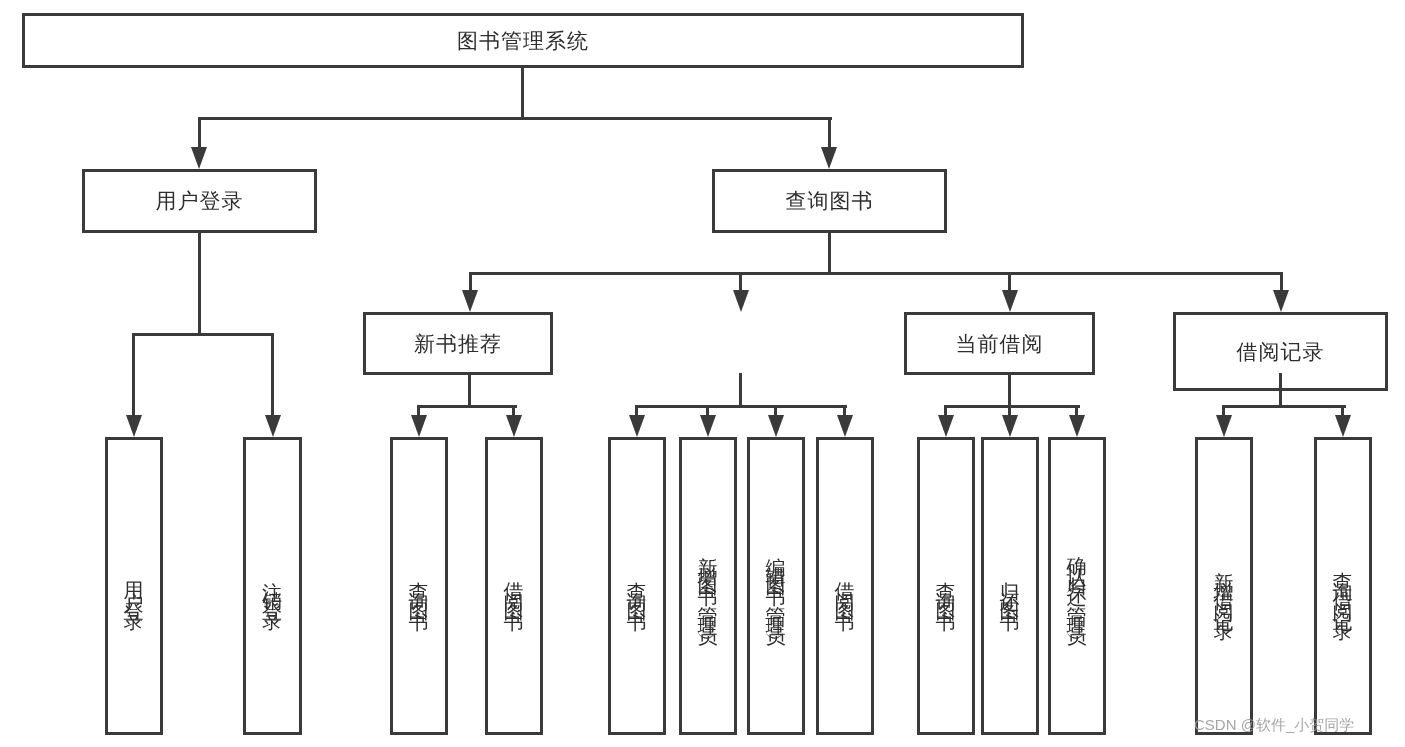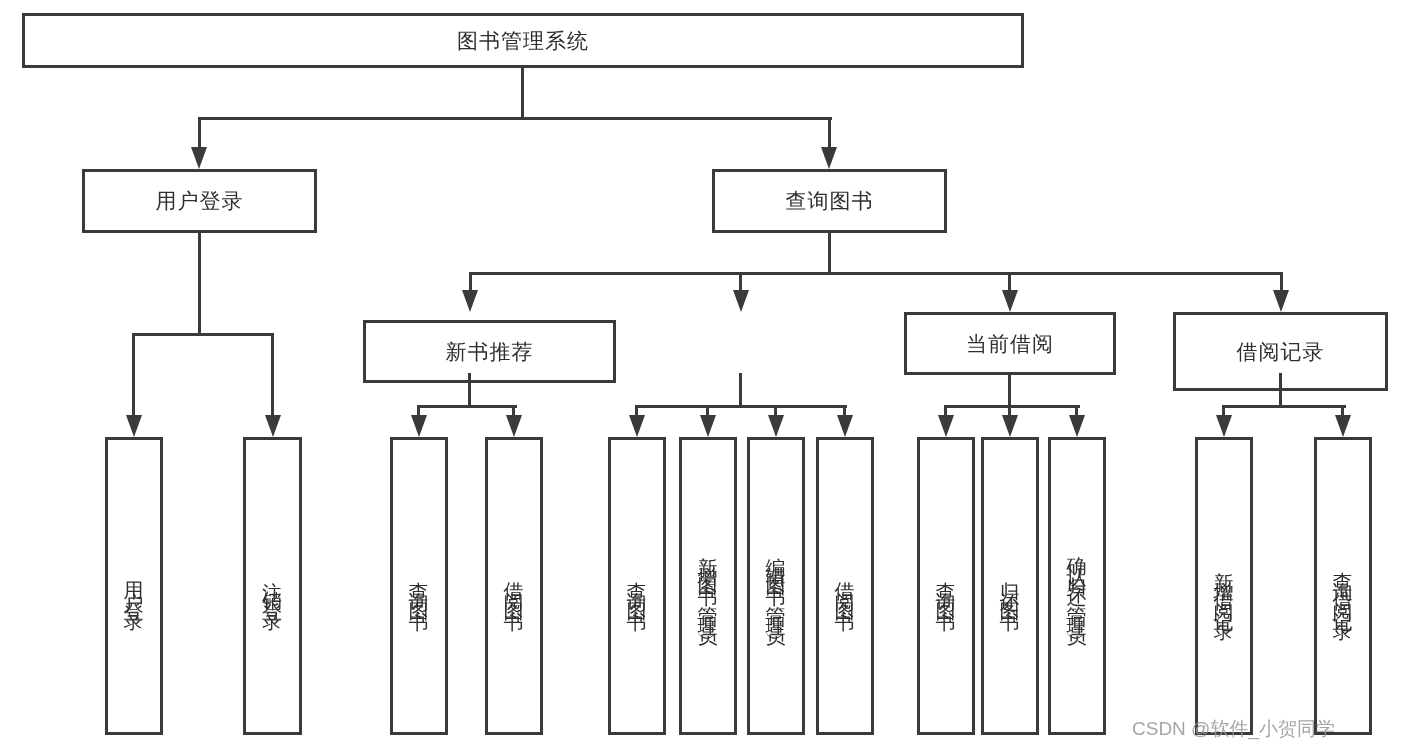--- a/index.html
+++ b/index.html
@@ -59,23 +59,23 @@
   .hline { height: 3px; }
   .arrow {
     position: absolute;
     width: 0; height: 0;
     border-left: 8px solid transparent;
     border-right: 8px solid transparent;
     border-top: 22px solid var(--line);
   }
   .watermark {
     position: absolute;
-    left: 1132px;
+    left: 1194px;
     top: 716px;
-    font-size: 19px;
+    font-size: 15px;
     color: var(--watermark);
     opacity: 0.9;
     z-index: 5;
     white-space: nowrap;
   }
 </style>
 </head>
 <body>
 
 <div class="stage">
@@ -84,24 +84,24 @@
     <span>图书管理系统</span>
   </div>
 
   <div class="hbox" style="left:82px; top:169px; width:235px; height:64px;">
     <span>用户登录</span>
   </div>
   <div class="hbox" style="left:712px; top:169px; width:235px; height:64px;">
     <span>查询图书</span>
   </div>
 
-  <div class="hbox" style="left:363px; top:312px; width:253px; height:63px;margin-top:8px;">
+  <div class="hbox" style="left:363px; top:312px; width:190px; height:63px;">
     <span>新书推荐</span>
   </div>
-  <div class="hbox" style="left:904px; top:312px; width:212px; height:63px;">
+  <div class="hbox" style="left:904px; top:312px; width:191px; height:63px;">
     <span>当前借阅</span>
   </div>
   <div class="hbox" style="left:1173px; top:312px; width:215px; height:79px;">
     <span>借阅记录</span>
   </div>
 
   <div class="vbox" style="left:105px; top:437px; width:58px; height:298px;">
     <span>用户登录</span>
   </div>
   <div class="vbox" style="left:243px; top:437px; width:59px; height:298px;">

